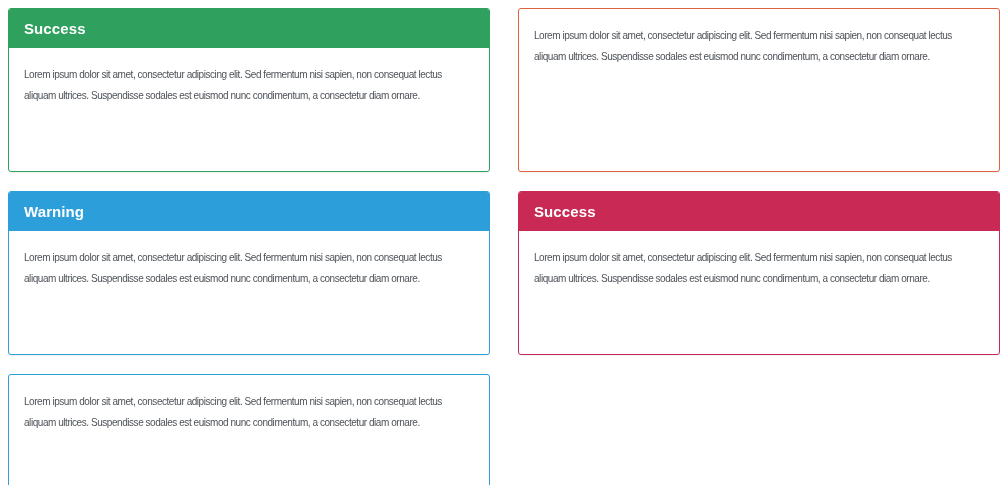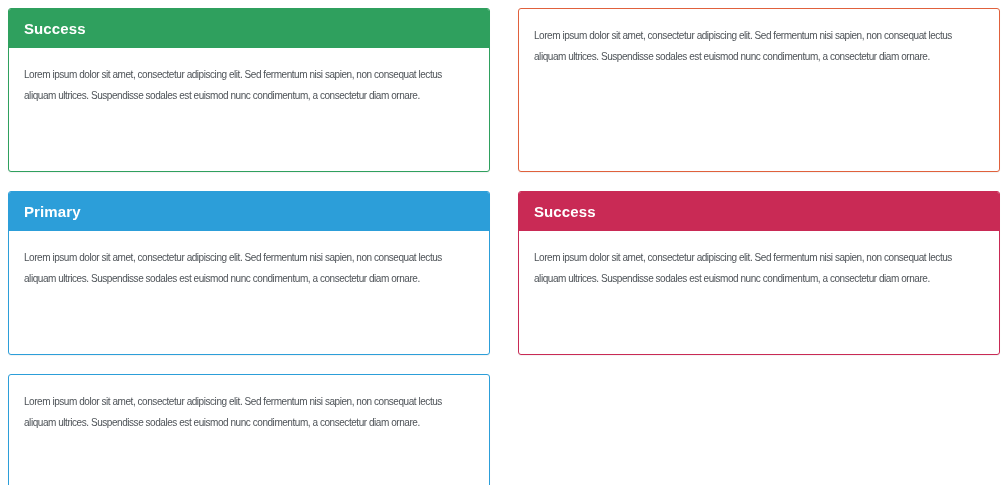--- a/index.html
+++ b/index.html
@@ -78,21 +78,21 @@
     </section>
 
     <section class="panel" style="--c: #e0613c;">
       <div class="panel-body">
         <p>Lorem ipsum dolor sit amet, consectetur adipiscing elit. Sed fermentum nisi sapien, non consequat lectus aliquam ultrices. Suspendisse sodales est euismod nunc condimentum, a consectetur diam ornare.</p>
       </div>
     </section>
 
     <section class="panel" style="--c: #2c9ed9;">
       <header class="panel-heading">
-        <h3 class="panel-title">Primary</h3>
+        <h3 class="panel-title">Warning</h3>
       </header>
       <div class="panel-body">
         <p>Lorem ipsum dolor sit amet, consectetur adipiscing elit. Sed fermentum nisi sapien, non consequat lectus aliquam ultrices. Suspendisse sodales est euismod nunc condimentum, a consectetur diam ornare.</p>
       </div>
     </section>
 
     <section class="panel" style="--c: #c92a55;">
       <header class="panel-heading">
         <h3 class="panel-title">Success</h3>
       </header>

